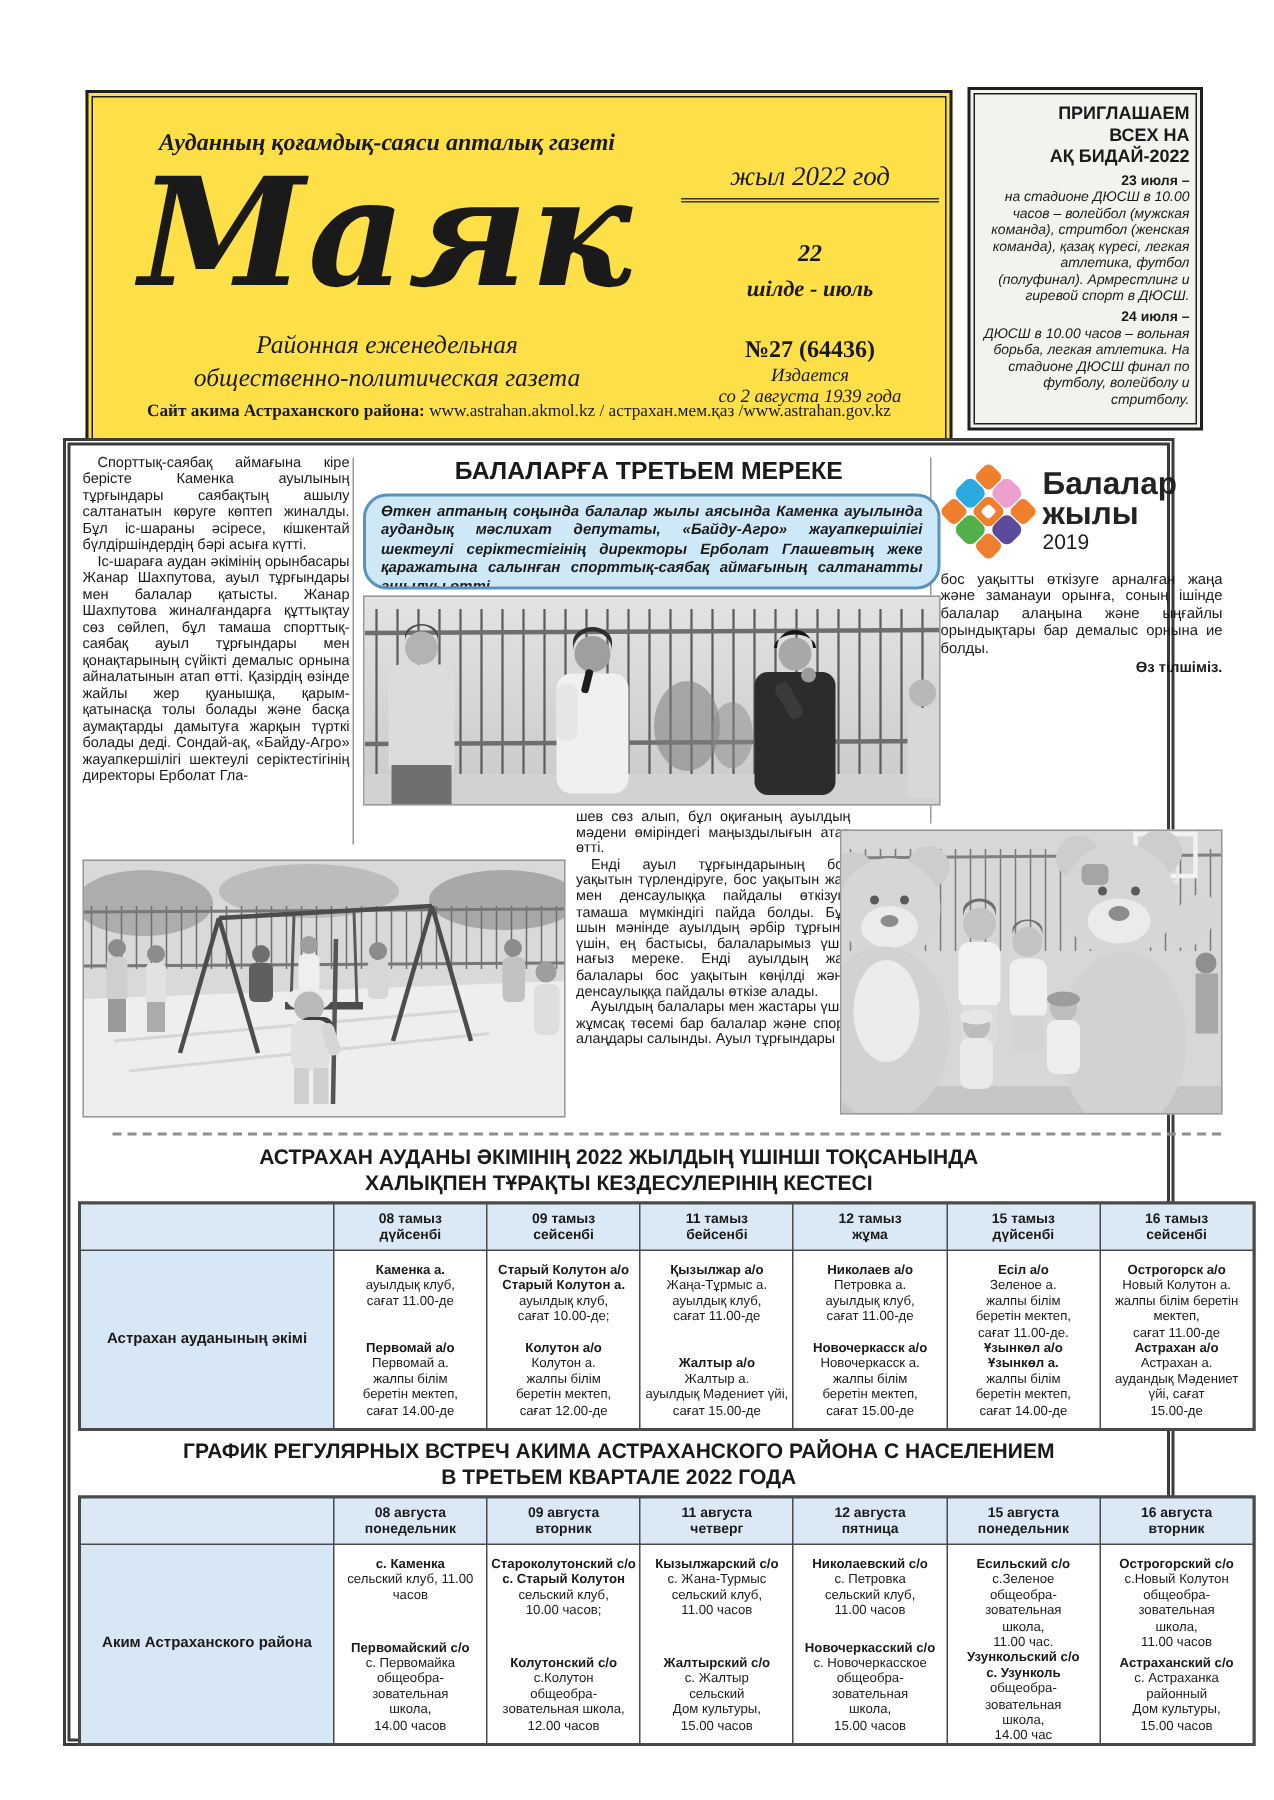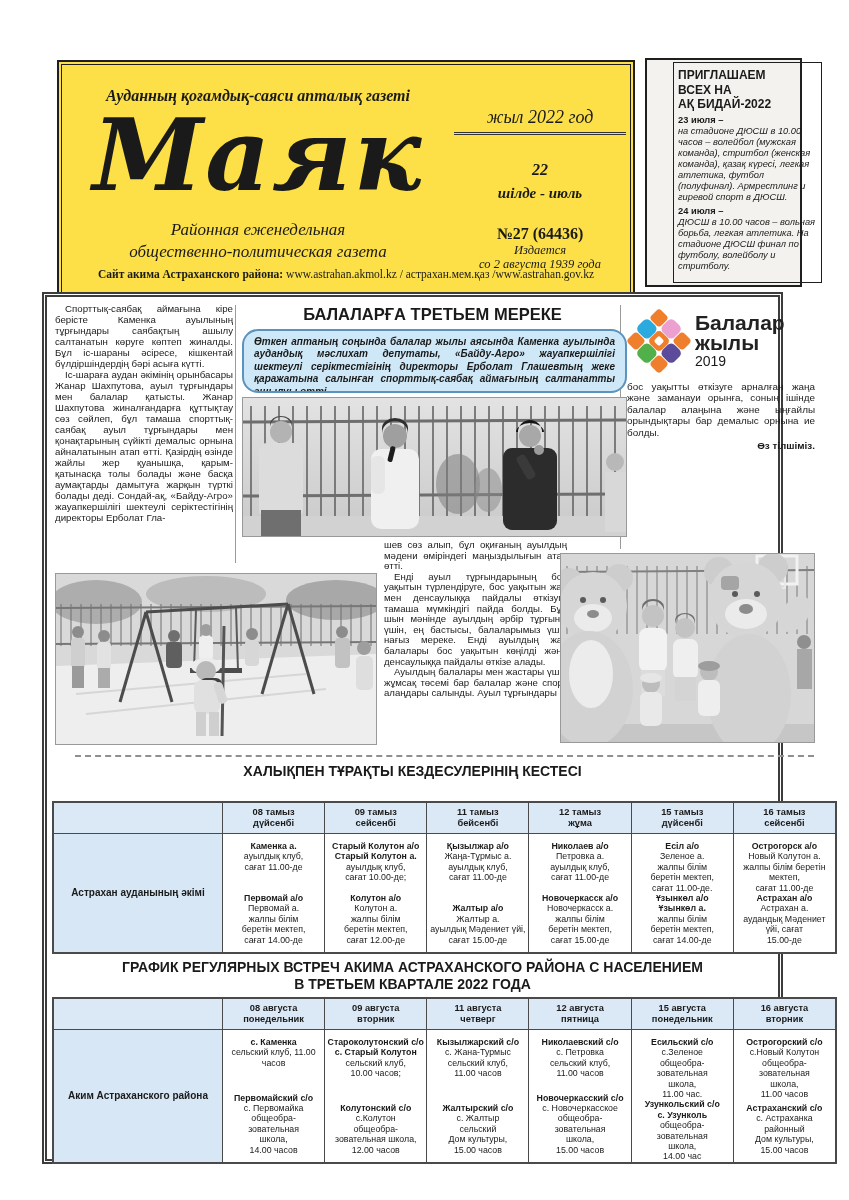--- a/index.html
+++ b/index.html
@@ -38,21 +38,21 @@
   .pub2 { position:absolute; left:0; top:192px; width:172px; font-style:italic; font-size:12.5px; }
   .site-line { position:absolute; left:0; top:203px; width:100%; text-align:center;
     font-family:"Liberation Serif", serif; font-size:11.5px; }
   .site-line b { font-size:11.5px; }
   
   .invite {
     position:absolute; left:645px; top:58px; width:157px; height:229px;
     border:2px solid #1f1f1f; padding:2px; background:#f3f2ef;
   }
   .invite-inner { width:100%; height:100%; border:1px solid #1f1f1f; padding:5px 4px;
-    text-align:left; overflow:hidden;margin-left:24px; }
+    text-align:right; overflow:hidden; }
   .invite-title { font-weight:bold; font-size:12px; line-height:14.5px; }
   .invite-date { font-weight:bold; font-size:9.3px; line-height:11px; margin-top:3px; }
   .invite-body { font-style:italic; font-size:9.3px; line-height:11px; }
   
   .mainbox {
     position:absolute; left:42px; top:292px; width:741px; height:872px;
     border:5px double #3c3c3c; background:#fff;
   }
   .colrule { position:absolute; width:1px; background:#9a9a9a; }
   .rule-a { left:188px; top:8px; height:258px; }
@@ -413,20 +413,21 @@
       <rect x="137" y="126" width="22" height="36" rx="6" fill="#eeeeee"></rect>
 
       <circle cx="243" cy="88" r="7" fill="#8f8f8f"></circle>
         <rect x="236" y="95" width="15" height="40" fill="#a7a7a7"></rect>
     </svg>
   </div>
 
   <div class="dashsep"></div>
 
   <div class="tbl-title tt1">
+    <div>АСТРАХАН АУДАНЫ ӘКІМІНІҢ 2022 ЖЫЛДЫҢ ҮШІНШІ ТОҚСАНЫНДА</div>
     <div>ХАЛЫҚПЕН ТҰРАҚТЫ КЕЗДЕСУЛЕРІНІҢ  КЕСТЕСІ</div>
   </div>
   <div class="sched sched1">
     <div class="corner"></div>
     <div class="th">08 тамыз
 дүйсенбі</div>
     <div class="th">09 тамыз
 сейсенбі</div>
     <div class="th">11 тамыз
 бейсенбі</div>

